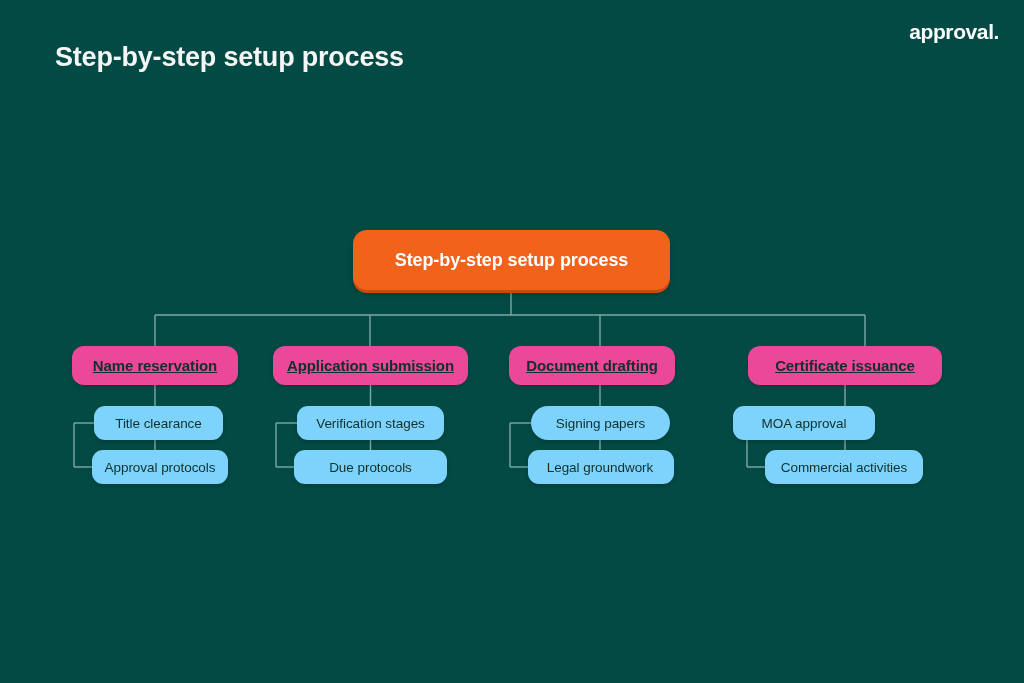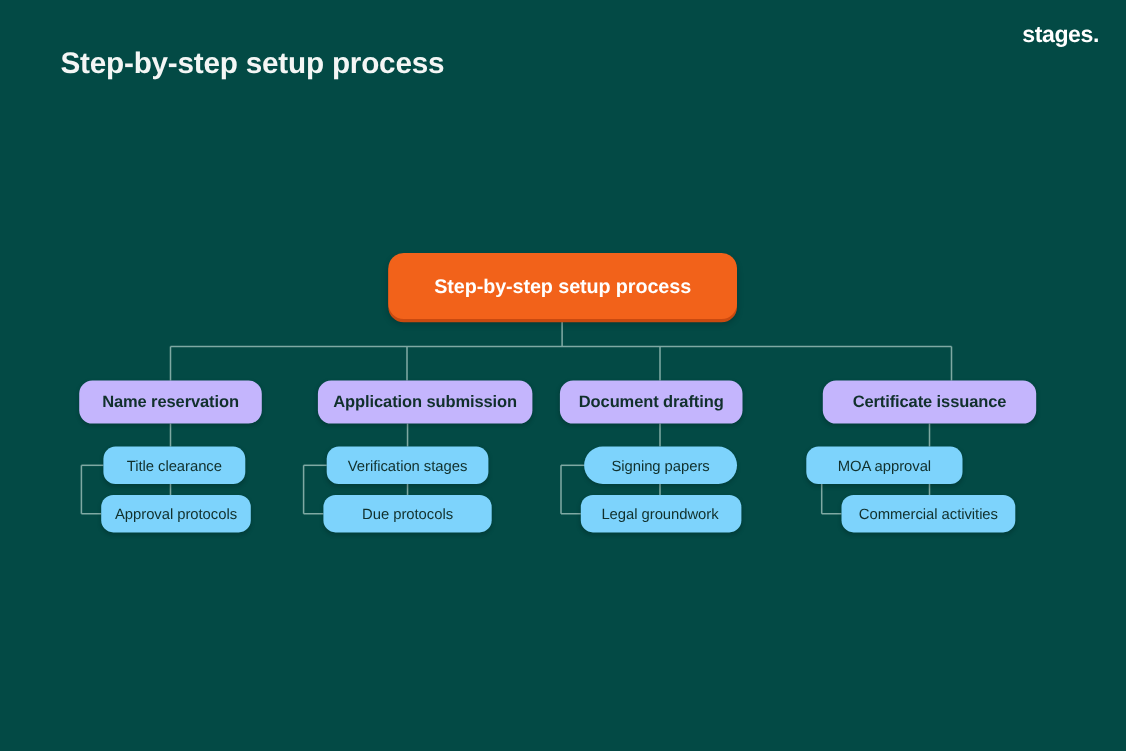--- a/index.html
+++ b/index.html
@@ -38,47 +38,48 @@
     left:353px;top:230px;width:317px;height:60px;
     background:#f2621a;
     border-radius:14px;
     color:#ffffff;
     font-size:18px;font-weight:bold;
     letter-spacing:-0.1px;
     box-shadow:0 3px 0 0 #c94a10, 0 4px 6px rgba(0,0,0,0.22);
   }
   .node-l2{
     height:39px;
-    background:#c4b5fd;
+    background:#ec4899;
     border-radius:12px;
     color:#11302c;
     font-size:15px;font-weight:bold;
     letter-spacing:-0.1px;
     box-shadow:0 2px 4px rgba(0,0,0,0.18);
     padding:0 24px;
+    text-decoration:underline;
   }
   .node-l3{
     height:34px;
     background:#7dd3fc;
     border-radius:11px;
     color:#11302c;
     font-size:13.5px;font-weight:normal;
     letter-spacing:-0.05px;
     box-shadow:0 2px 4px rgba(0,0,0,0.18);
     padding:0 14px;
   }
 </style>
 </head>
 <body>
 
 <div id="canvas">
 
   <div class="page-title">Step-by-step setup process</div>
 
-  <div class="brand-logo">stages.</div>
+  <div class="brand-logo">approval.</div>
 
   <svg class="conn-layer" id="connectors" viewBox="0 0 1024 683">
       <line x1="511" y1="290" x2="511" y2="315" stroke="#7fa9a3" stroke-width="1.4"></line>
       <line x1="155" y1="315" x2="865" y2="315" stroke="#7fa9a3" stroke-width="1.4"></line>
       <line x1="155" y1="315" x2="155" y2="346" stroke="#7fa9a3" stroke-width="1.4"></line>
       <line x1="155" y1="385" x2="155" y2="406" stroke="#7fa9a3" stroke-width="1.4"></line>
       <line x1="155" y1="440" x2="155" y2="450" stroke="#7fa9a3" stroke-width="1.4"></line>
       <line x1="74" y1="423" x2="74" y2="467" stroke="#7fa9a3" stroke-width="1.4"></line>
       <line x1="74" y1="423" x2="94" y2="423" stroke="#7fa9a3" stroke-width="1.4"></line>
       <line x1="74" y1="467" x2="92" y2="467" stroke="#7fa9a3" stroke-width="1.4"></line>
@@ -108,21 +109,21 @@
       </div>
       <div class="node node-l2" style="left: 72px; top: 346px; width: 166px; height: 39px;">
         <span>Name reservation</span>
       </div>
       <div class="node node-l3" style="left: 94px; top: 406px; width: 129px; height: 34px;">
         <span>Title clearance</span>
       </div>
       <div class="node node-l3" style="left: 92px; top: 450px; width: 136px; height: 34px;">
         <span>Approval protocols</span>
       </div>
-      <div class="node node-l2" style="left: 273px; top: 346px; width: 195px; height: 39px; margin-left: 16px;">
+      <div class="node node-l2" style="left: 273px; top: 346px; width: 195px; height: 39px;">
         <span>Application submission</span>
       </div>
       <div class="node node-l3" style="left: 297px; top: 406px; width: 147px; height: 34px;">
         <span>Verification stages</span>
       </div>
       <div class="node node-l3" style="left: 294px; top: 450px; width: 153px; height: 34px;">
         <span>Due protocols</span>
       </div>
       <div class="node node-l2" style="left: 509px; top: 346px; width: 166px; height: 39px;">
         <span>Document drafting</span>

